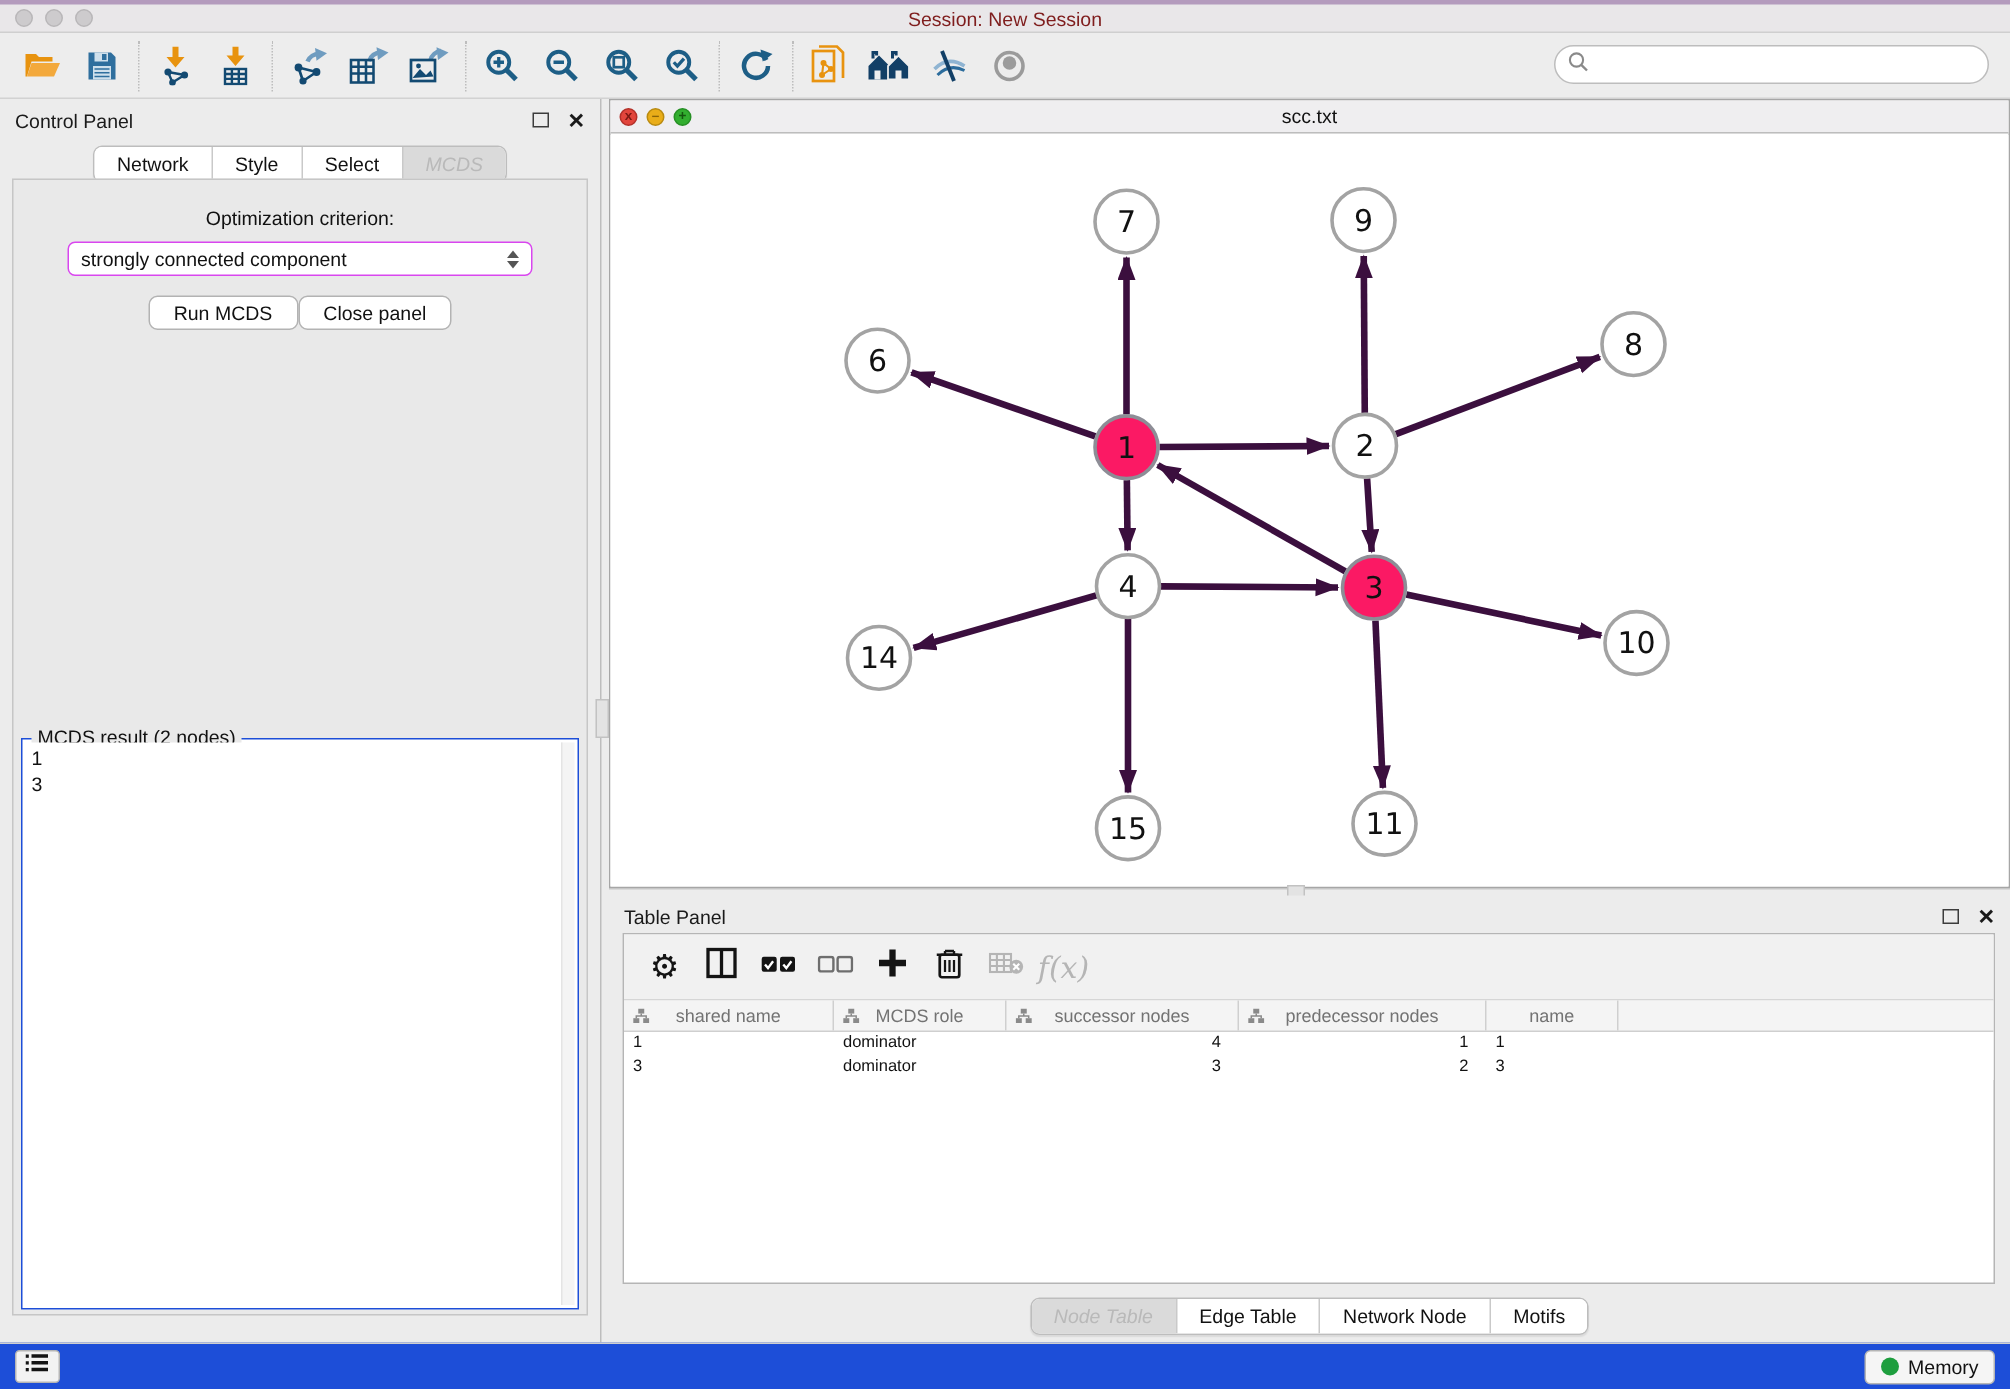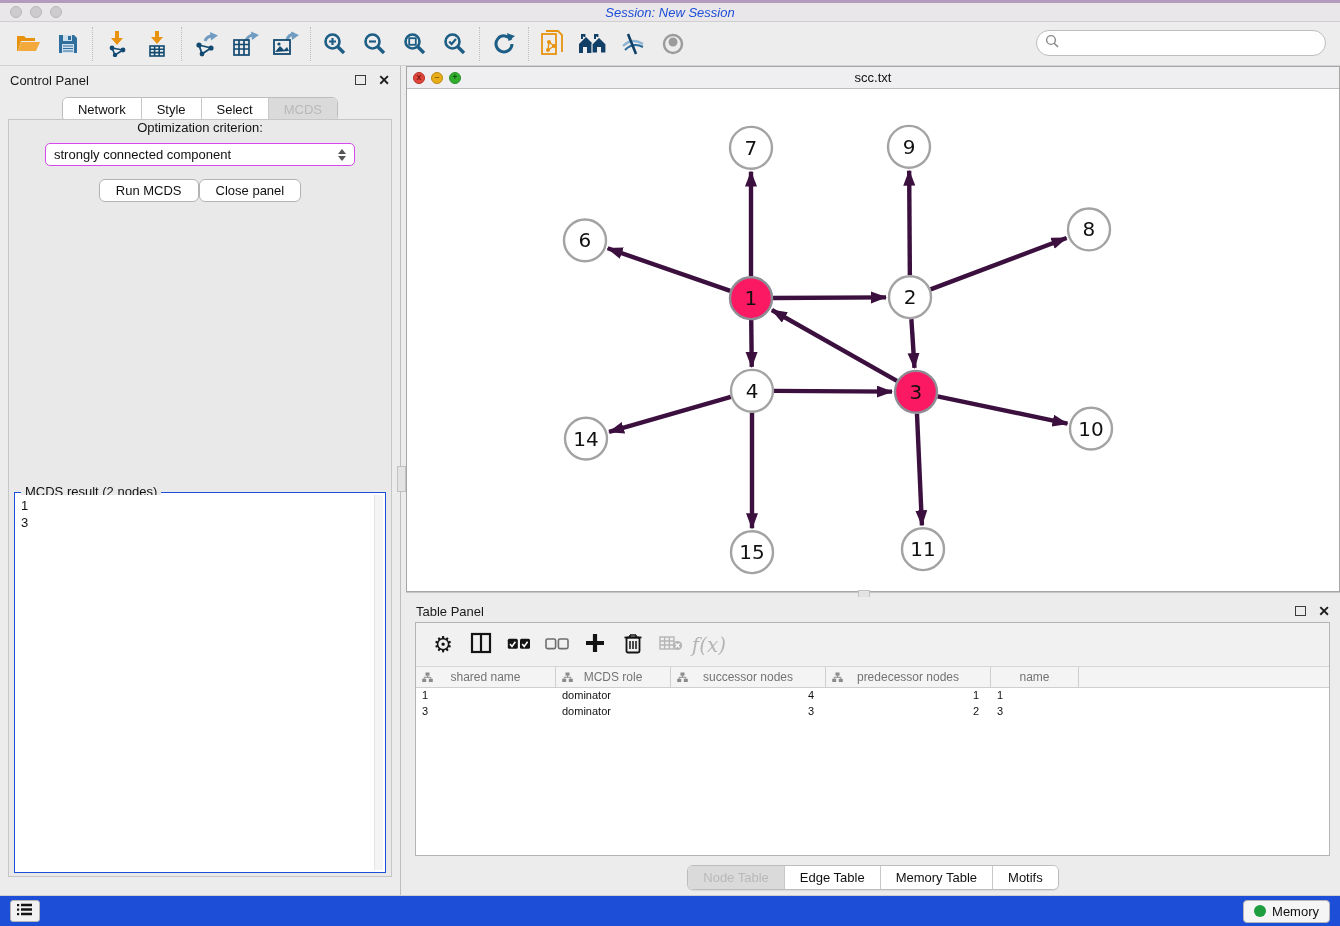--- a/index.html
+++ b/index.html
@@ -6,21 +6,21 @@
   html,body { width:1340px; height:926px; overflow:hidden; }
   body { font-family:"Liberation Sans", sans-serif; background:#ececec; color:#111; }
   .app { position:relative; width:1340px; height:926px; }
 
   
   .titlebar { position:absolute; left:0; top:0; width:1340px; height:22px;
     background:#e9e7e9; border-top:3px solid #b49bbd; border-bottom:1px solid #cfcfcf;
     display:flex; align-items:center; }
   .traffic { display:flex; gap:8px; margin-left:10px; }
   .tl-dot { width:12px; height:12px; border-radius:50%; background:#cdcbcd; border:1px solid #b9b7b9; }
-  .win-title { position:absolute; left:0; right:0; text-align:center; font-size:13px; color:#1d4ed8;font-style:italic; }
+  .win-title { position:absolute; left:0; right:0; text-align:center; font-size:13px; color:#7f1d1d; }
 
   
   .toolbar { position:absolute; left:0; top:22px; width:1340px; height:44px; background:#ededed;
     border-bottom:1px solid #d2d2d2; display:flex; align-items:center; }
   .tb-btn { width:40px; height:38px; display:flex; align-items:center; justify-content:center; }
   .tb-btn svg { display:block; }
   .tb-sep { width:1px; height:34px; border-left:1px dotted #bdbdbd; margin:0 4px; }
   .search-wrap { position:absolute; right:14px; top:8px; }
   .search-box { width:290px; height:26px; border:1px solid #bdbdbd; border-radius:13px; background:#fff;
     display:flex; align-items:center; padding-left:8px; }
@@ -38,24 +38,24 @@
   .panel-title { font-size:13px; color:#1a1a1a; }
   .panel-header .spacer { flex:1; }
   .float-icon { width:11px; height:10px; border:1.6px solid #3c3c3c; margin-right:12px; }
   .close-icon { font-size:14px; font-weight:bold; color:#1a1a1a; line-height:1; }
   .cp-tabs { display:flex; justify-content:center; margin-top:3px; }
   .seg { display:inline-flex; border:1px solid #bdbdbd; border-radius:6px; overflow:hidden; background:#fff;
     box-shadow:0 1px 1px rgba(0,0,0,.08); }
   .seg button { border:none; border-left:1px solid #c9c9c9; padding:3px 15px; font:13px "Liberation Sans",sans-serif;
     background:#fff; color:#111; height:23px; }
   .seg button:first-child { border-left:none; }
-  .seg button.selected { background:#dadada; color:#b9b9b9; }
+  .seg button.selected { background:#dadada; color:#b9b9b9;font-style:italic; }
   .cp-body { position:absolute; left:8px; right:8px; top:53px; bottom:18px;
     border:1px solid #c6c6c6; background:#e9e9e9; }
-  .opt-label { text-align:center; font-size:13px; }
+  .opt-label { text-align:center; font-size:13px; margin-top:18px; }
   .dropdown { margin:8px 36px 0 36px; height:23px; background:#fff; border:1px solid #d946ef; border-radius:5px;
     display:flex; align-items:center; padding:0 8px; font-size:13px; }
   .dropdown .dd-text { flex:1; }
   .dd-arrows { display:flex; flex-direction:column; gap:2px; }
   .dd-arrows i { width:0; height:0; border-left:4px solid transparent; border-right:4px solid transparent; display:block; }
   .dd-up { border-bottom:5px solid #555; }
   .dd-down { border-top:5px solid #555; }
   .btn-row { display:flex; justify-content:center; margin-top:13px; }
   .push-btn { background:#fff; border:1px solid #b3b3b3; border-radius:6px; font:13px "Liberation Sans",sans-serif;
     padding:3px 16px; height:23px; color:#111; }
@@ -547,21 +547,21 @@
                   <div class="dt-cell right" style="width: 165px;">2</div>
                   <div class="dt-cell" style="width: 88px;">3</div>
                 </div>
               </div>
           </div>
         </div>
         <div class="tp-tabs">
           <div class="seg" id="tp-tab-seg">
               <button class="selected">Node Table</button>
               <button>Edge Table</button>
-              <button>Memory Table</button>
+              <button>Network Node</button>
               <button>Motifs</button>
             </div>
         </div>
       </div>
     </div>
   </div>
 
   <div class="statusbar">
     <div class="list-btn">
       <span><svg width="16" height="13" viewBox="0 0 16 13">

